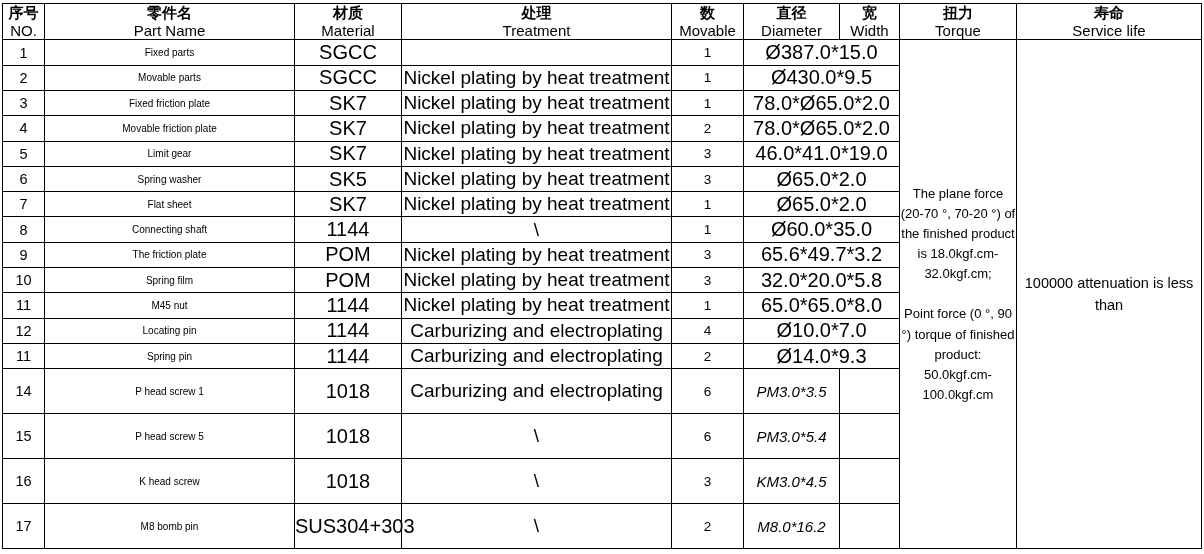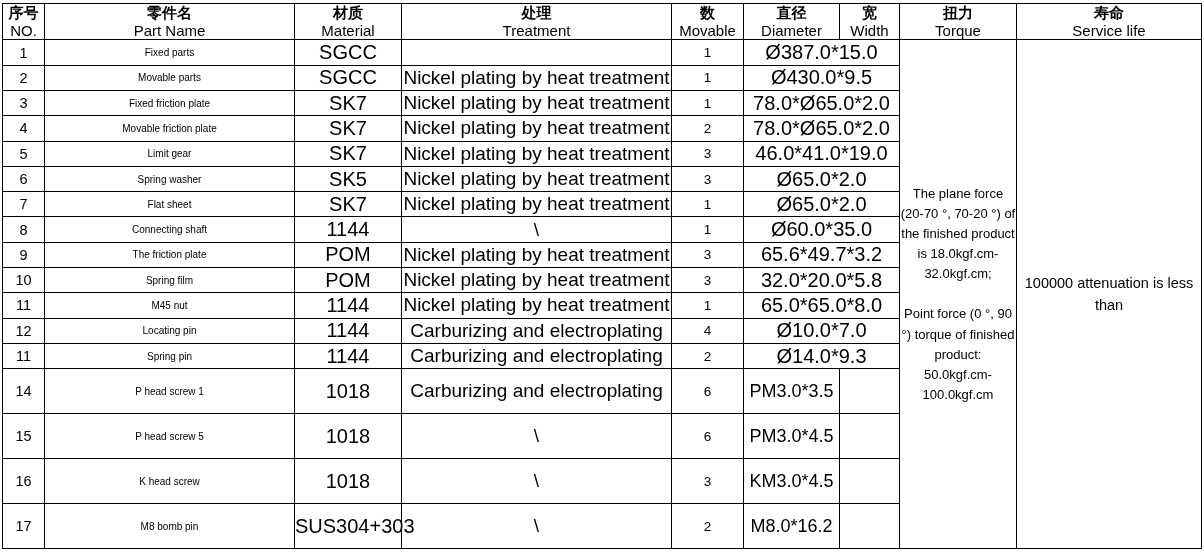--- a/index.html
+++ b/index.html
@@ -62,21 +62,21 @@
   col.c-life     { width: 185px; }
 
   td.no, td.qty {
     font-size: 14.5px;
   }
   td.qty { font-size: 13.5px; }
   td.name { font-size: 10px; }
   td.mat  { font-size: 20px; }
   td.treat { font-size: 19px; }
   td.dim  { font-size: 20px; }
-  td.dim-small { font-size: 18px; text-align: left; padding-left: 5px; }
+  td.dim-small { font-size: 15px; text-align: left; padding-left: 5px; font-style: italic; }
 
   tr.r-normal td { height: 24.3px; }
   tr.r-tall td   { height: 44px; }
 
   td.torque {
     font-size: 13px;
     line-height: 1.55;
     padding: 2px 6px;
     vertical-align: middle;
   }
@@ -265,21 +265,21 @@
         <td class="qty">6</td>
         <td class="dim-small">PM3.0*3.5</td>
         <td class="dim"></td>
       </tr>
       <tr class="r-tall">
         <td class="no">15</td>
         <td class="name">P head screw 5</td>
         <td class="mat">1018</td>
         <td class="treat">\</td>
         <td class="qty">6</td>
-        <td class="dim-small">PM3.0*4.5</td>
+        <td class="dim-small">PM3.0*5.4</td>
         <td class="dim"></td>
       </tr>
       <tr class="r-tall">
         <td class="no">16</td>
         <td class="name">K head screw</td>
         <td class="mat">1018</td>
         <td class="treat">\</td>
         <td class="qty">3</td>
         <td class="dim-small">KM3.0*4.5</td>
         <td class="dim"></td>

